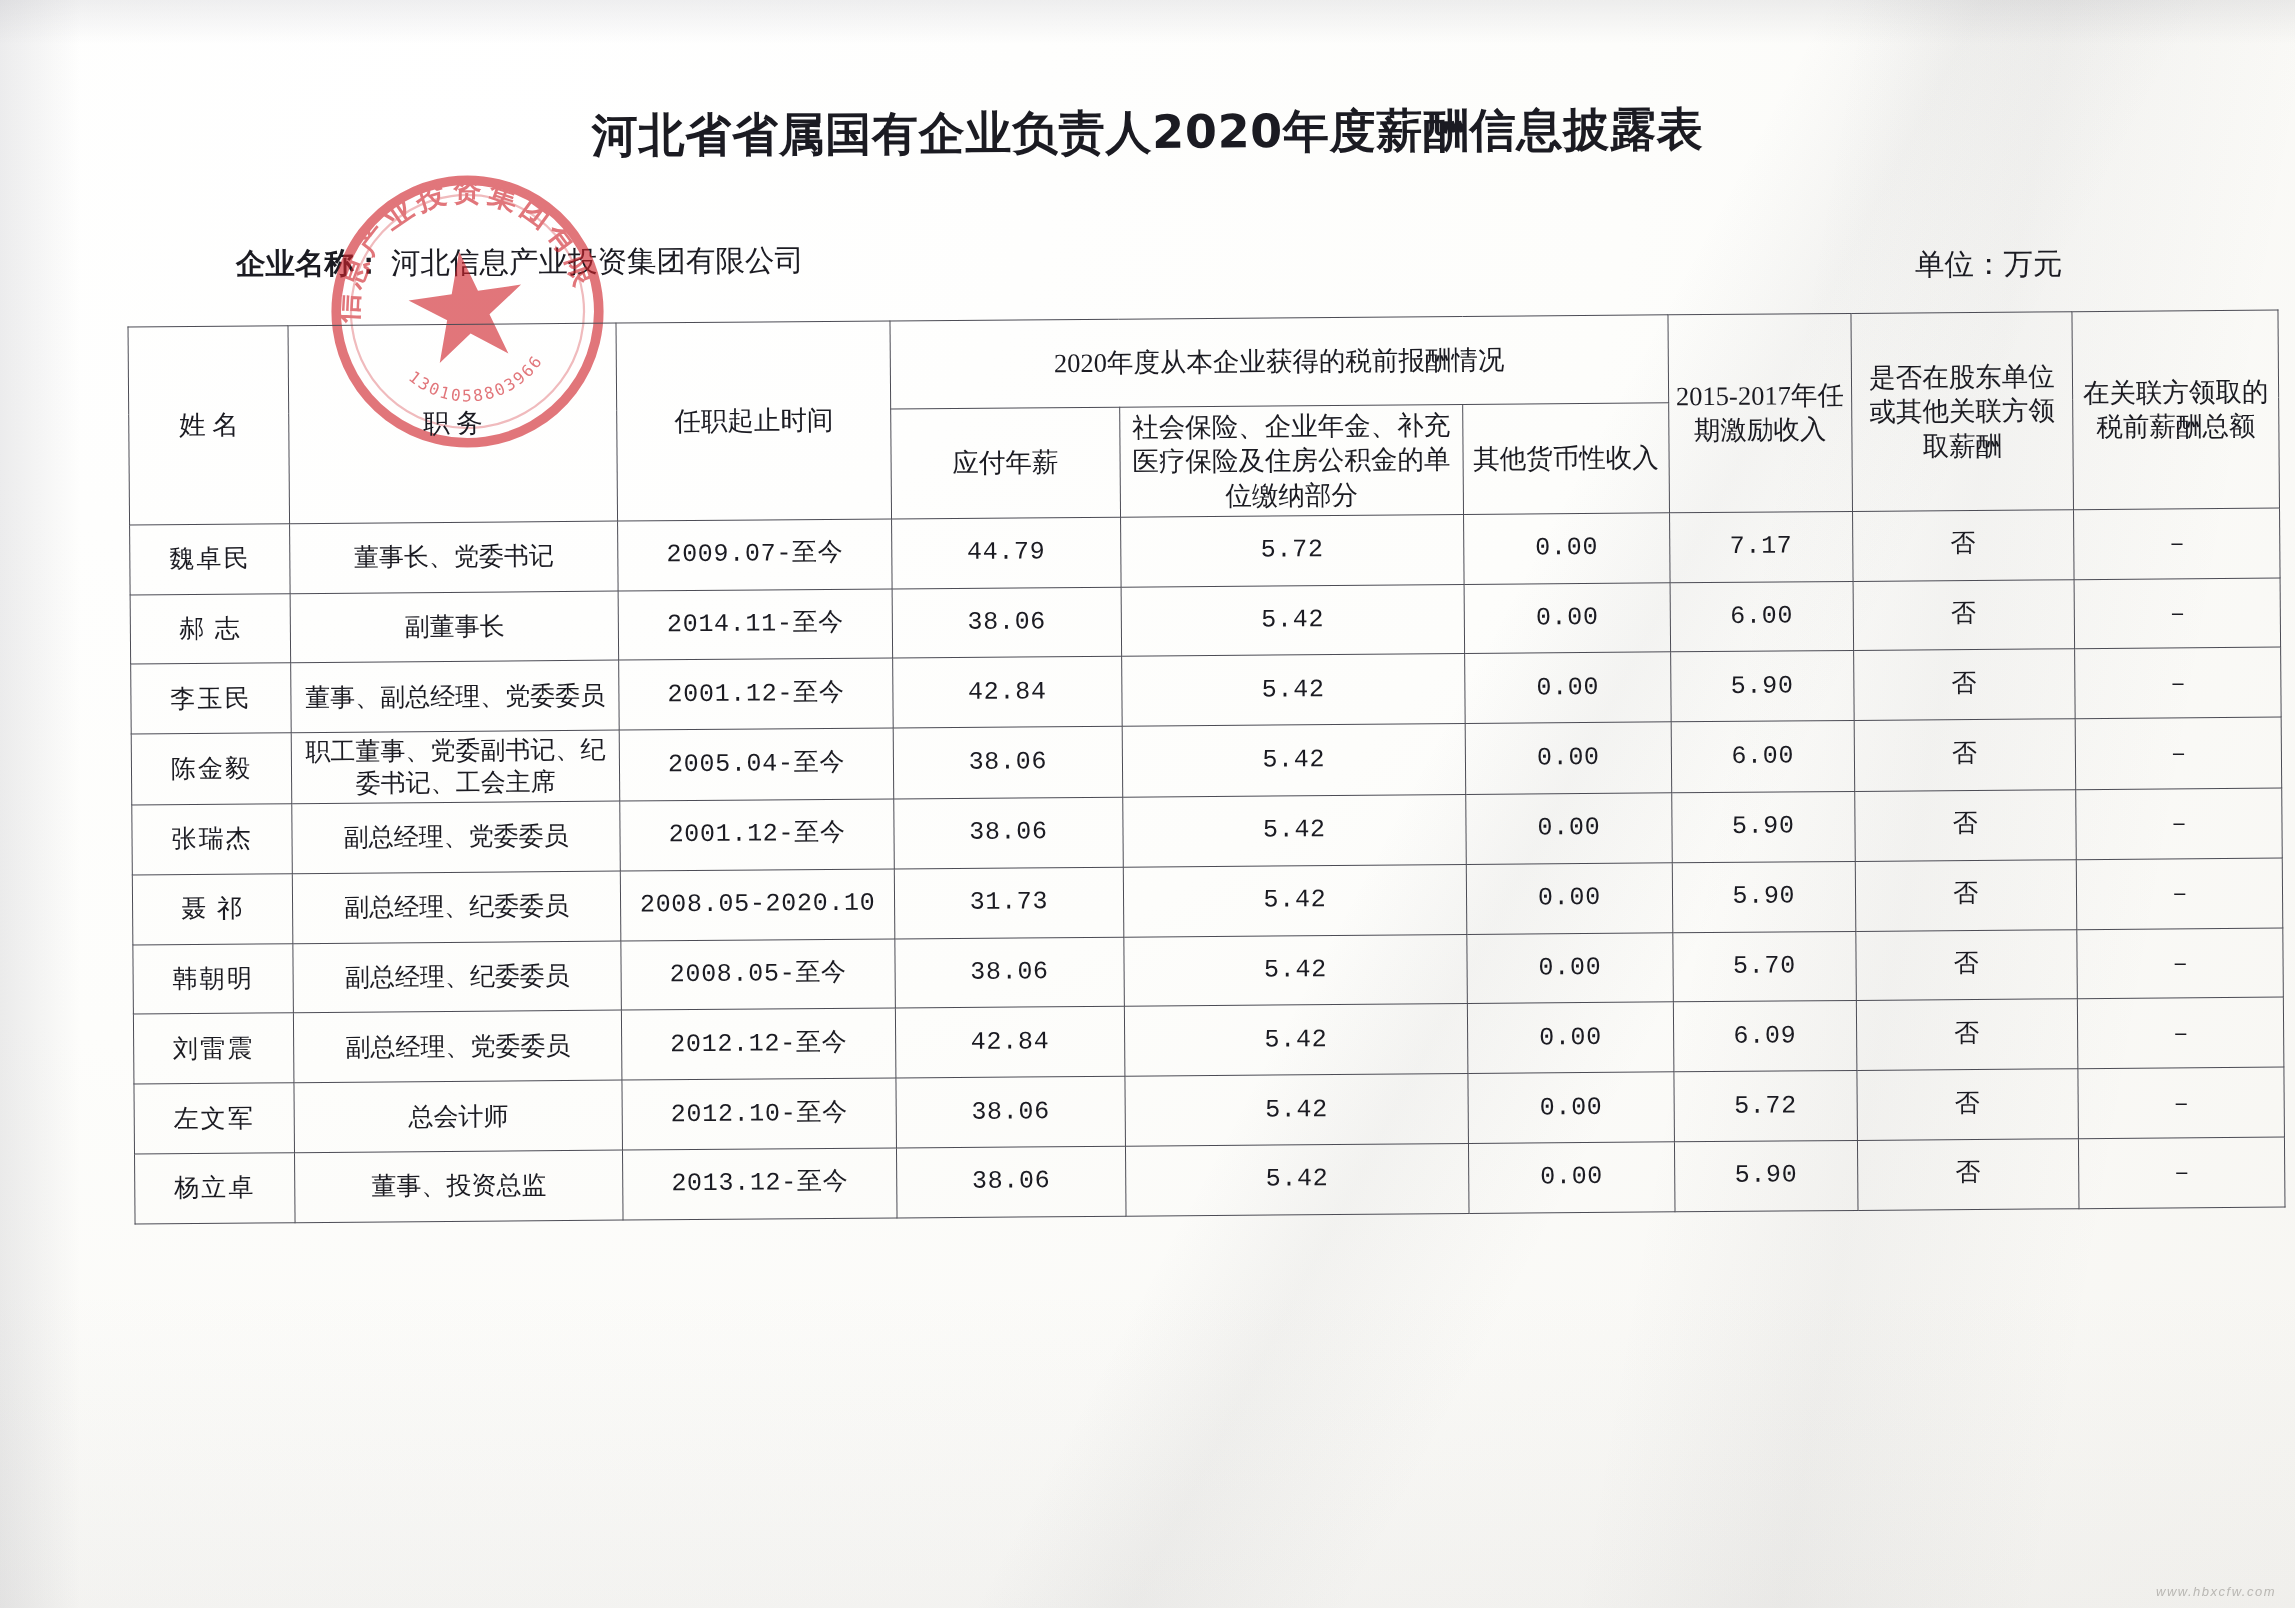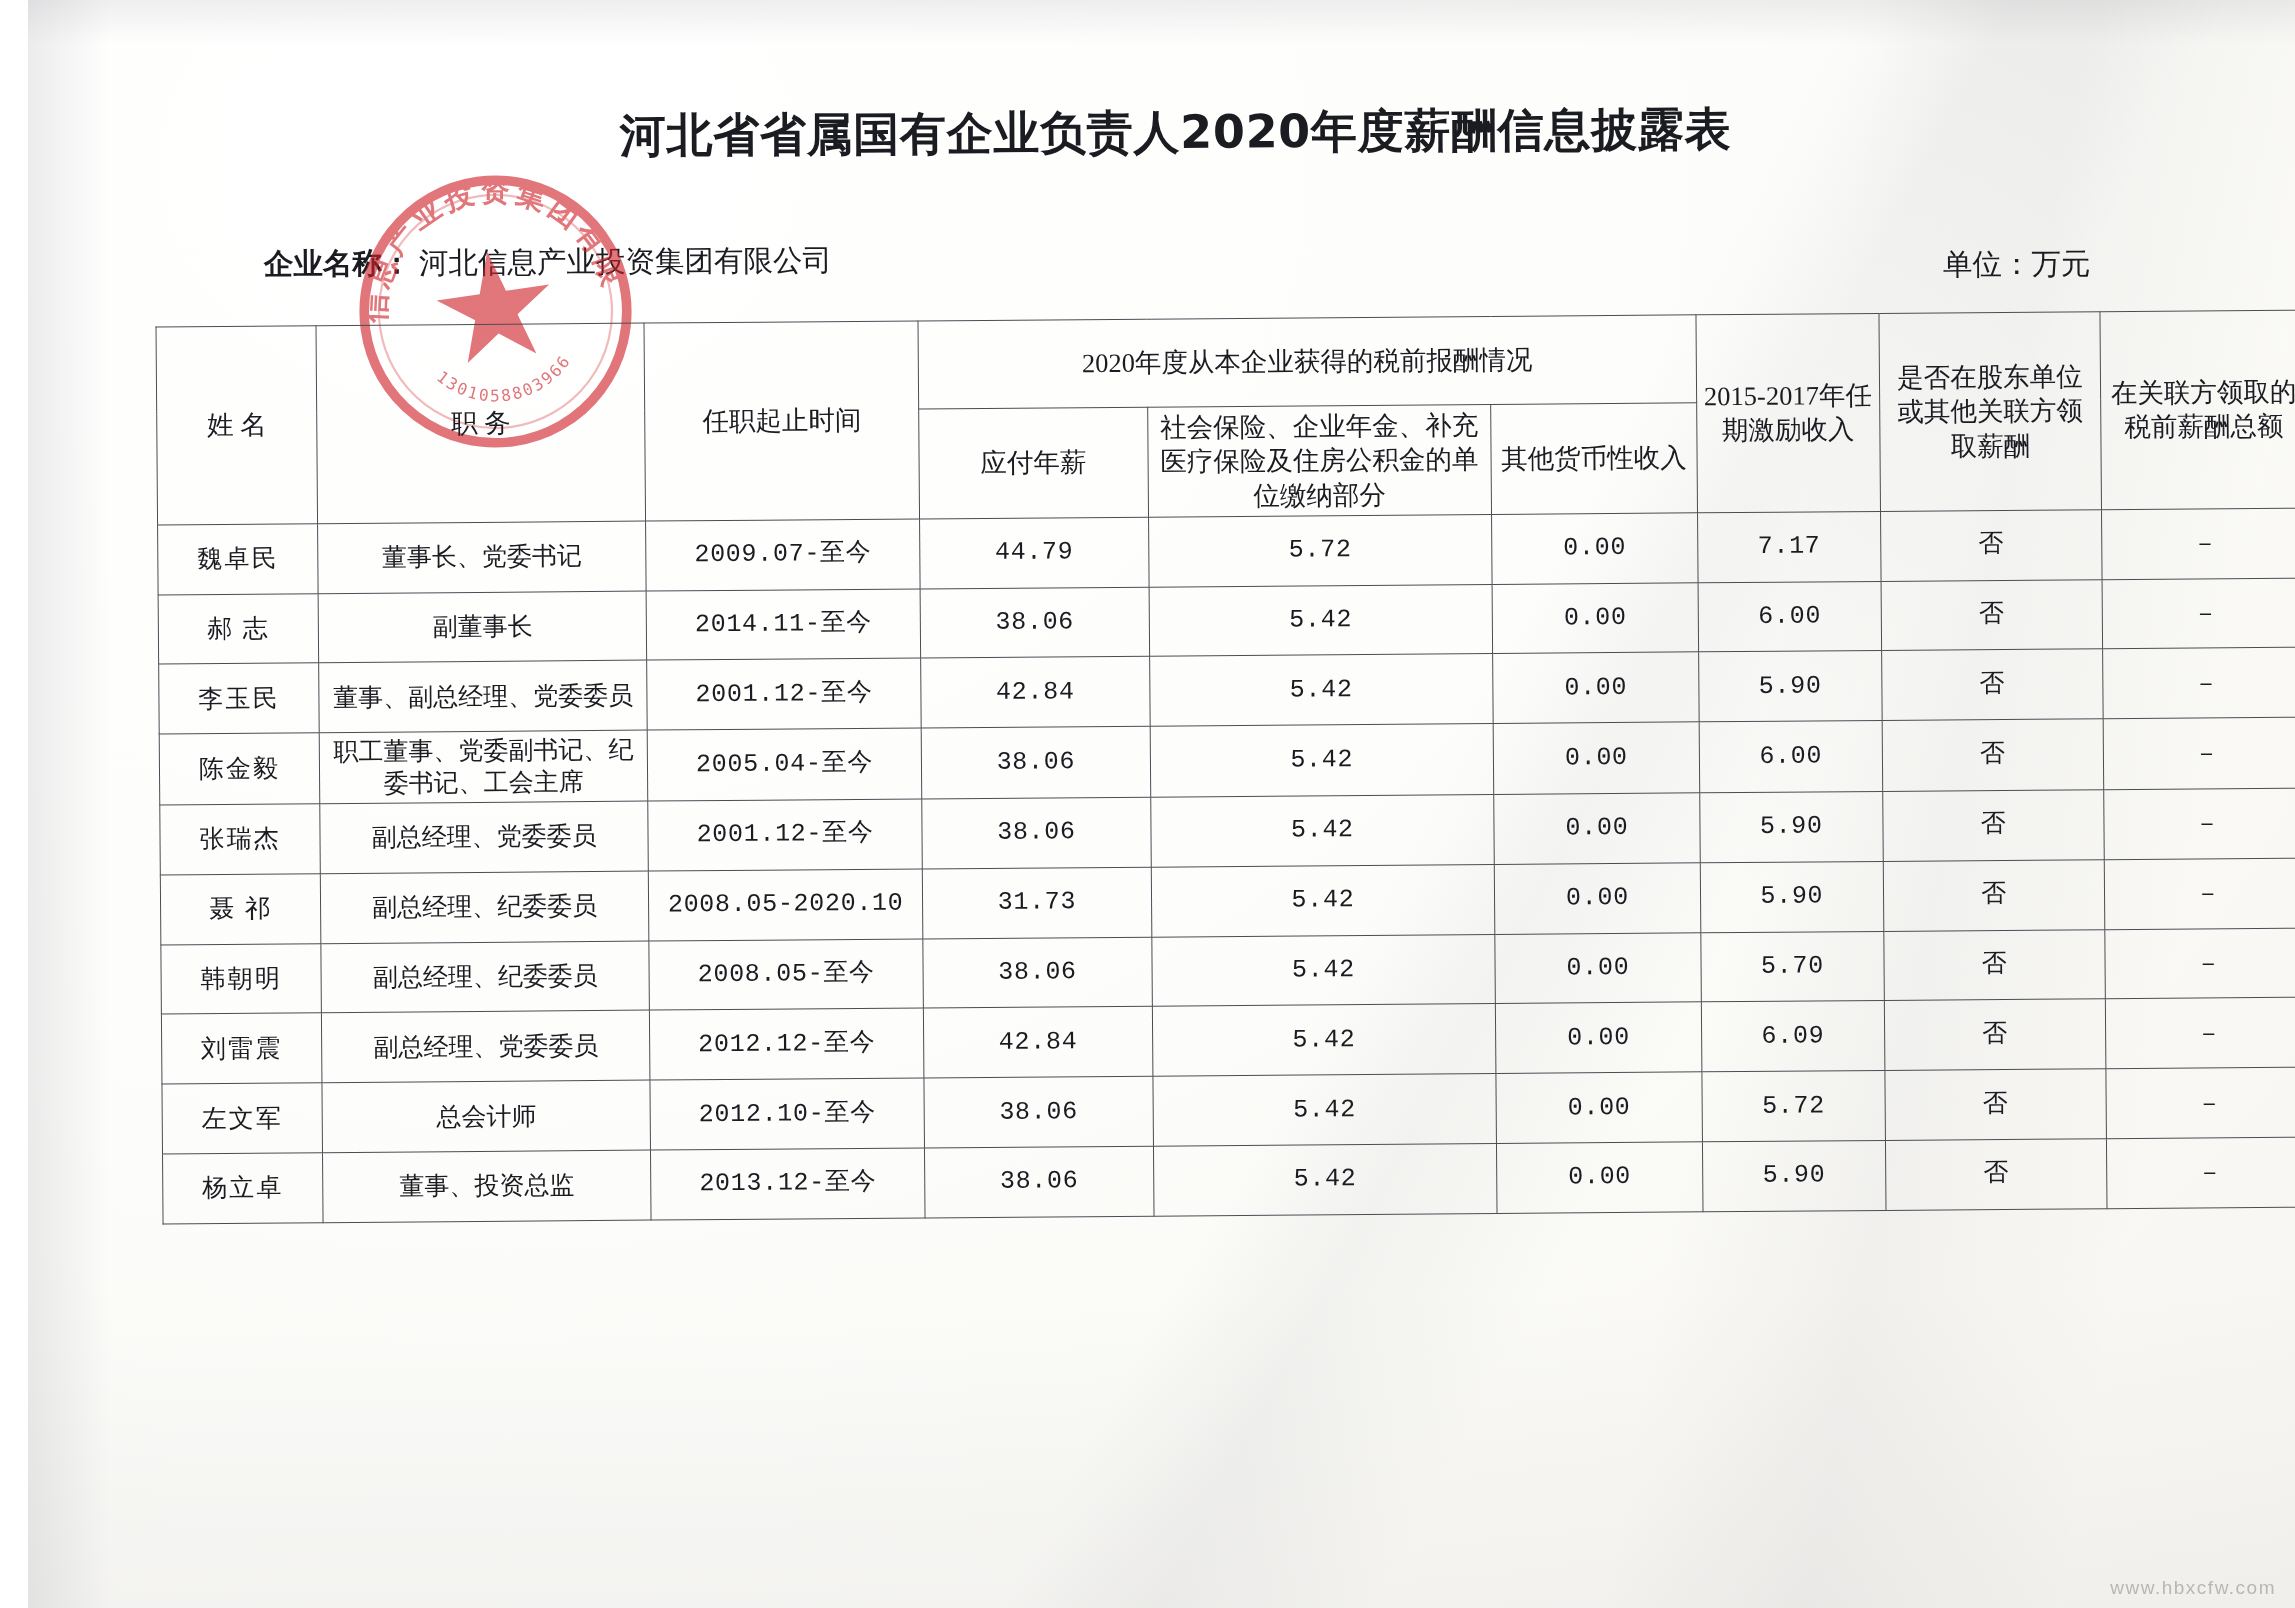--- a/index.html
+++ b/index.html
@@ -15,21 +15,20 @@
     position: relative;
     overflow: hidden;
   }
 
   
   #page {
     position: absolute;
     inset: 0;
     background:
       radial-gradient(ellipse at 20% 10%, #ffffff 0%, #fdfdfb 45%, #f6f5f1 100%);
-    margin-left: 28px;
   }
 
   
   .scan-shade {
     position: absolute;
     pointer-events: none;
   }
   .shade-a {
     left: 0; top: 0; width: 2295px; height: 1609px;
     background: linear-gradient(118deg, rgba(0,0,0,0.00) 58%, rgba(90,90,95,0.055) 63%, rgba(0,0,0,0.00) 70%);
@@ -142,24 +141,25 @@
   }
   td.dash { font-size: 25px; }
   th.tall { height: 184px; }
   th.vert-label { font-size: 25px; line-height: 1.32; }
 
   
   #watermark {
     position: absolute;
     right: 19px;
     bottom: 10.3px;
-    font-size: 19px;
+    font-size: 13px;
     color: #b9b7b3;
     font-family: "Liberation Sans", sans-serif;
     letter-spacing: 1.5px;
+    font-style: italic;
   }
 </style>
 </head>
 <body>
 
 <div id="page">
 
   <div class="scan-shade shade-a"></div>
   <div class="scan-shade shade-b"></div>
   <div class="scan-shade shade-c"></div>

